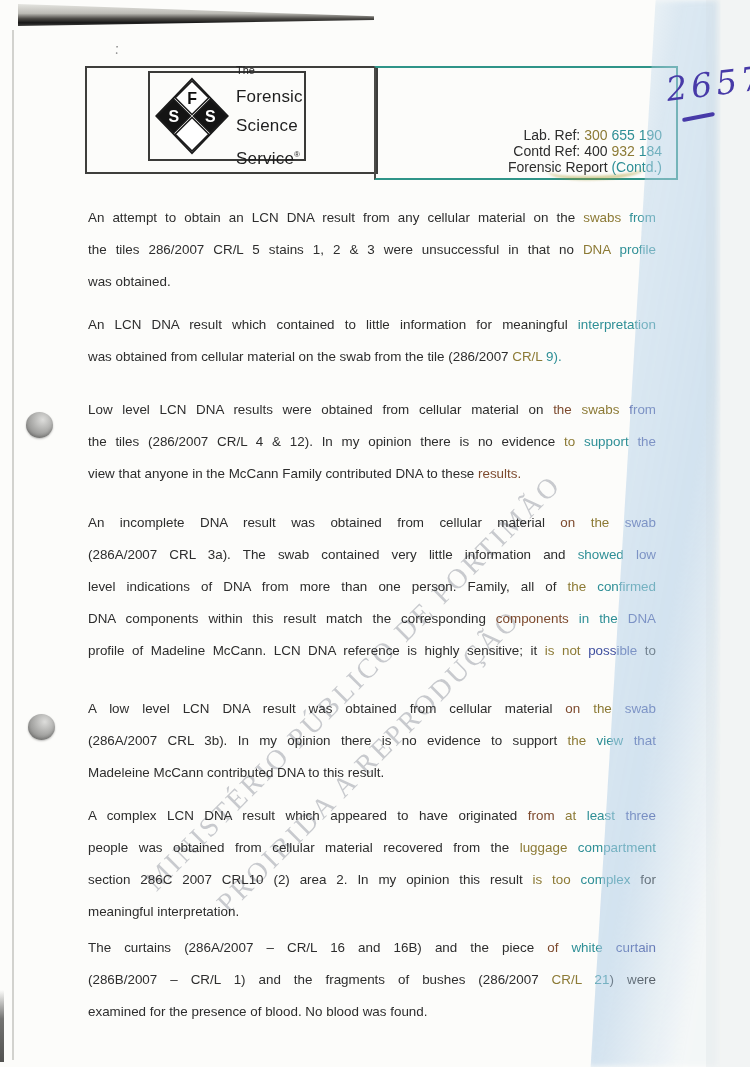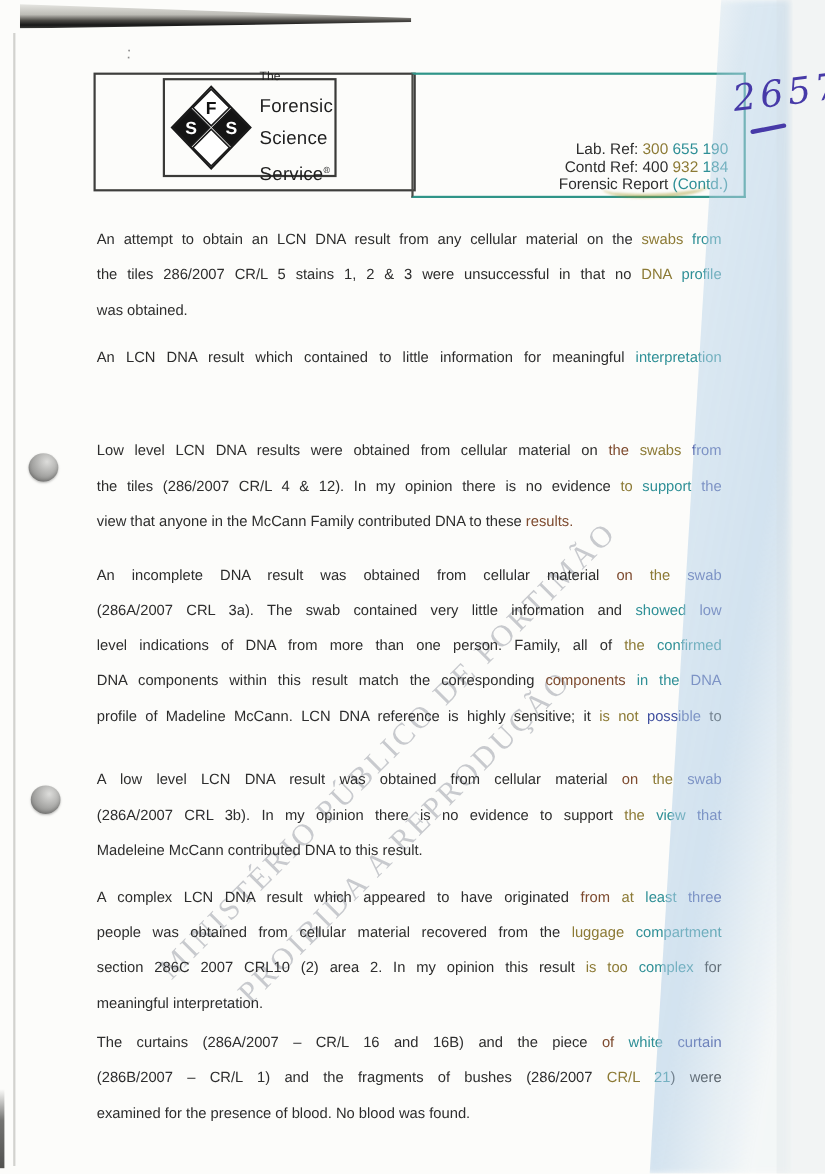--- a/index.html
+++ b/index.html
@@ -129,20 +129,21 @@
 <div class="handwritten">2657</div>
 <div class="hand-dash"></div>
 
 <div class="para" style="top:202px">
     <div class="line"><span class="c-k">An attempt to obtain an LCN DNA result from any cellular material on the </span><span class="c-o">swabs </span><span class="c-t">from</span></div>
     <div class="line"><span class="c-k">the tiles 286/2007 CR/L 5 stains 1, 2 &amp; 3 were unsuccessful in that no </span><span class="c-o">DNA </span><span class="c-t">profile</span></div>
     <div class="line last"><span class="c-k">was obtained.</span></div>
   </div>
 <div class="para" style="top:309px">
     <div class="line"><span class="c-k">An LCN DNA result which contained to little information for meaningful </span><span class="c-t">interpretation</span></div>
+    <div class="line last"><span class="c-k">was obtained from cellular material on the swab from the tile (286/2007 </span><span class="c-o">CR/L </span><span class="c-t">9).</span></div>
   </div>
 <div class="para" style="top:394px">
     <div class="line"><span class="c-k">Low level LCN DNA results were obtained from cellular material on </span><span class="c-r">the </span><span class="c-o">swabs </span><span class="c-b">from</span></div>
     <div class="line"><span class="c-k">the tiles (286/2007 CR/L 4 &amp; 12). In my opinion there is no evidence </span><span class="c-o">to </span><span class="c-t">support </span><span class="c-b">the</span></div>
     <div class="line last"><span class="c-k">view that anyone in the McCann Family contributed DNA to these </span><span class="c-r">results.</span></div>
   </div>
 <div class="para" style="top:507px">
     <div class="line"><span class="c-k">An incomplete DNA result was obtained from cellular material </span><span class="c-r">on </span><span class="c-o">the </span><span class="c-b">swab</span></div>
     <div class="line"><span class="c-k">(286A/2007 CRL 3a). The swab contained very little information and </span><span class="c-t">showed </span><span class="c-b">low</span></div>
     <div class="line"><span class="c-k">level indications of DNA from more than one person. Family, all of </span><span class="c-o">the </span><span class="c-t">confirmed</span></div>

